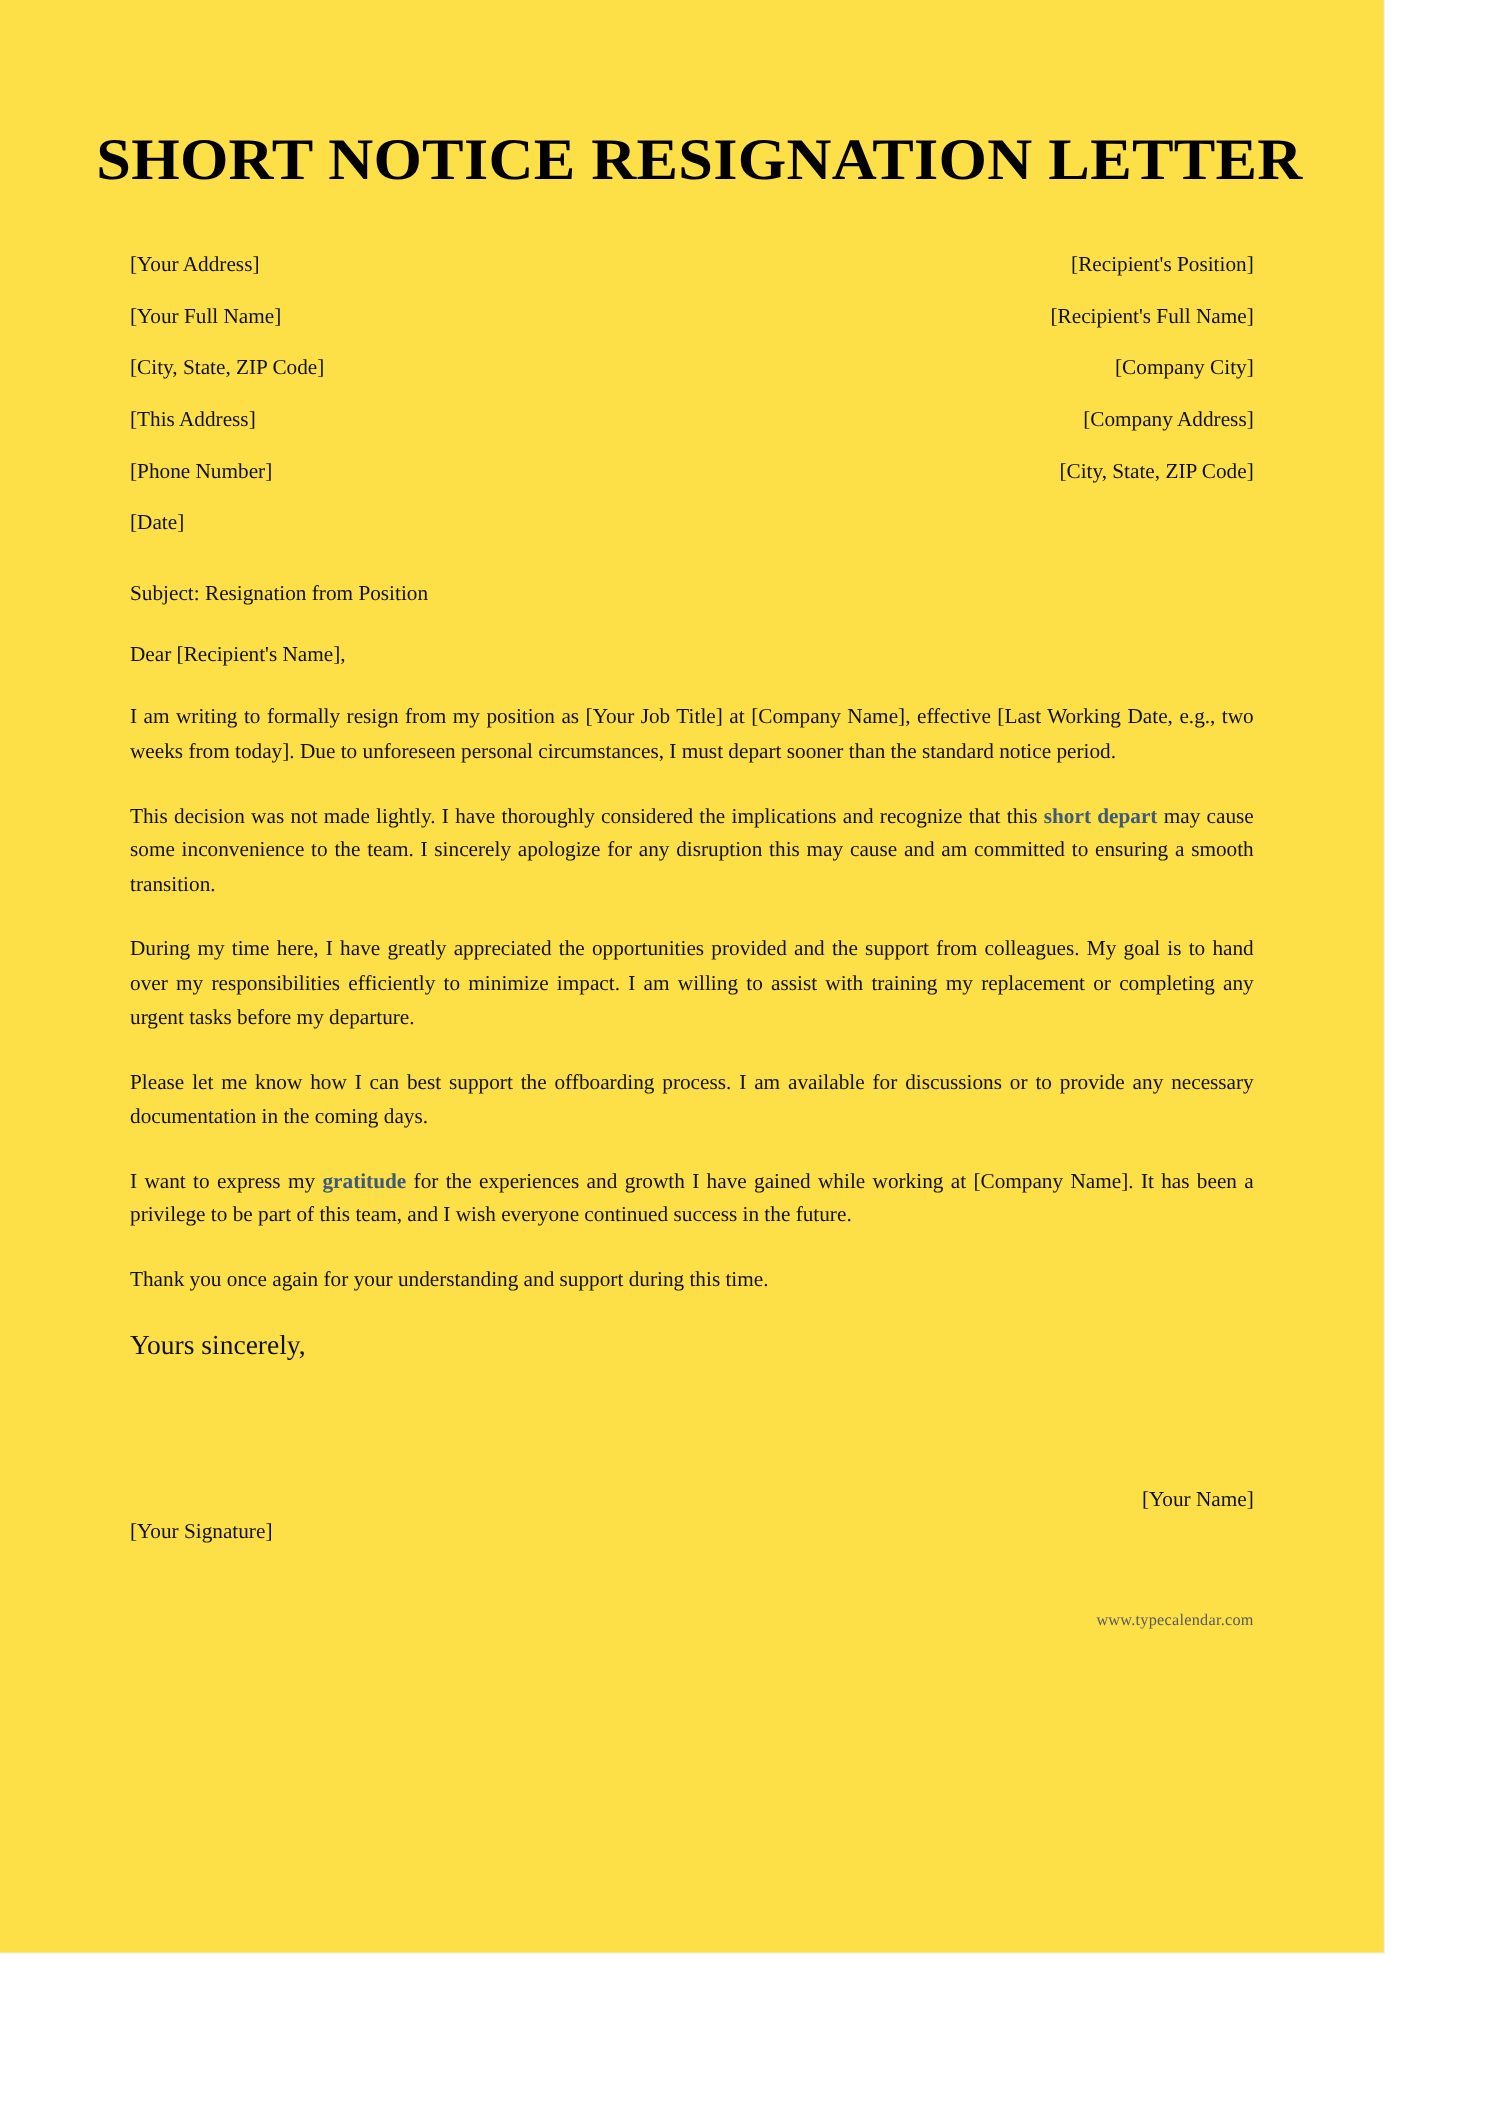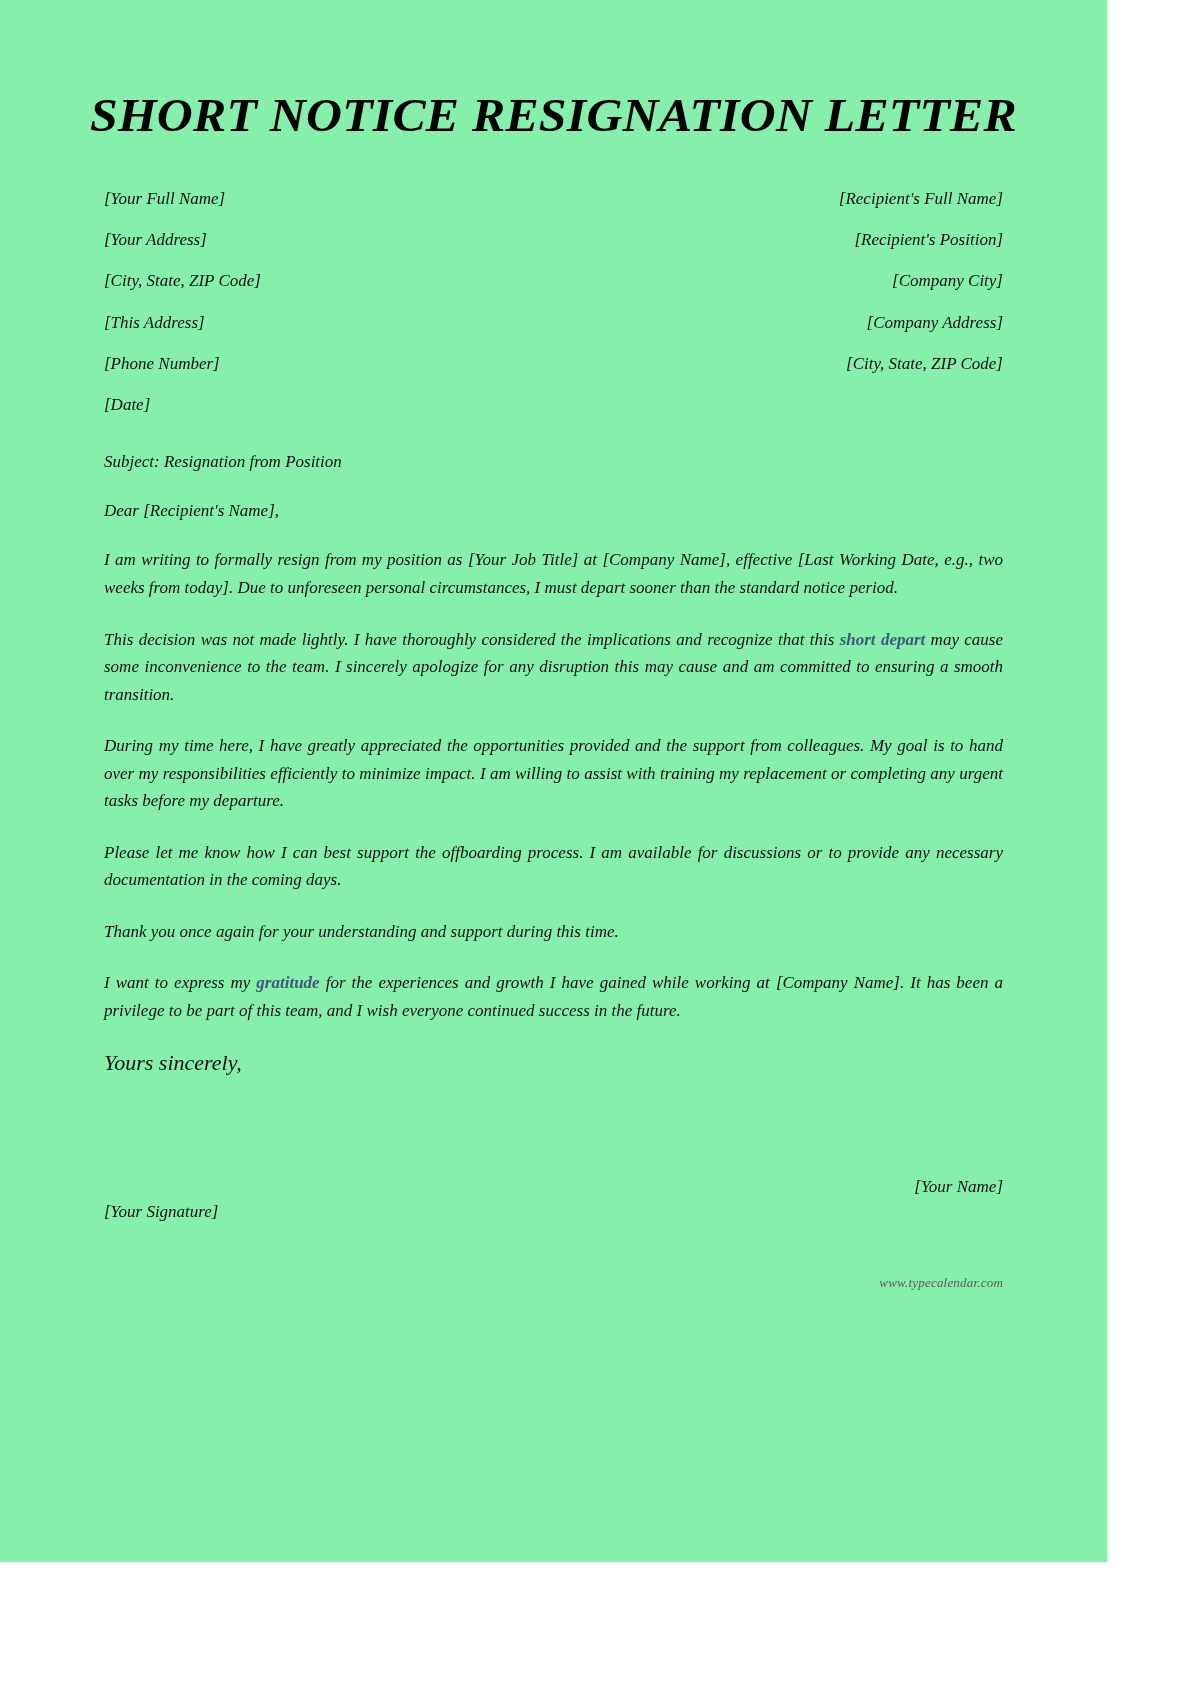--- a/index.html
+++ b/index.html
@@ -23,25 +23,24 @@
     box-sizing: border-box;
     padding: 0;
   }
 
   .sheet {
     position: absolute;
     left: 0;
     top: 0;
     width: 1107px;
     height: 1562px;
-    background: #86efac;
+    background: #fde047;
     box-shadow: 0 0 0 1px rgba(0,0,0,0.06);
     box-sizing: border-box;
-    padding: 4px 104px 0 104px;
-    font-style: italic;
+    padding: 17px 104px 0 104px;
   }
 
   .doc-title {
     margin: 0;
     padding-top: 86px;
     text-align: center;
     font-family: "Liberation Serif", "DejaVu Serif", serif;
     font-weight: 700;
     font-size: 47px;
     line-height: 1.08;
@@ -134,30 +133,30 @@
 <body>
 
 <div class="page">
   <div class="sheet">
 
     <h1 class="doc-title">SHORT NOTICE RESIGNATION LETTER</h1>
 
     <div class="address-block">
 
       <div class="addr-row">
+        <div class="addr-left">[Your Address]</div>
+        <div class="addr-right">[Recipient's Position]</div>
+      </div>
+
+      <div class="addr-row">
         <div class="addr-left">[Your Full Name]</div>
         <div class="addr-right">[Recipient's Full Name]</div>
       </div>
 
       <div class="addr-row">
-        <div class="addr-left">[Your Address]</div>
-        <div class="addr-right">[Recipient's Position]</div>
-      </div>
-
-      <div class="addr-row">
         <div class="addr-left">[City, State, ZIP Code]</div>
         <div class="addr-right">[Company City]</div>
       </div>
 
       <div class="addr-row">
         <div class="addr-left">[This Address]</div>
         <div class="addr-right">[Company Address]</div>
       </div>
 
       <div class="addr-row">
@@ -177,23 +176,23 @@
     <div class="salutation">Dear [Recipient's Name],</div>
 
     <p class="body-para">I am writing to formally resign from my position as [Your Job Title] at [Company Name], effective [Last Working Date, e.g., two weeks from today]. Due to unforeseen personal circumstances, I must depart sooner than the standard notice period.</p>
 
     <p class="body-para"><span>This decision was not made lightly. I have thoroughly considered the implications and recognize that this </span><span class="hl">short depart</span><span> may cause some inconvenience to the team. I sincerely apologize for any disruption this may cause and am committed to ensuring a smooth transition.</span></p>
 
     <p class="body-para">During my time here, I have greatly appreciated the opportunities provided and the support from colleagues. My goal is to hand over my responsibilities efficiently to minimize impact. I am willing to assist with training my replacement or completing any urgent tasks before my departure.</p>
 
     <p class="body-para">Please let me know how I can best support the offboarding process. I am available for discussions or to provide any necessary documentation in the coming days.</p>
 
+    <p class="body-para"><span>I want to express my </span><span class="hl">gratitude</span><span> for the experiences and growth I have gained while working at [Company Name]. It has been a privilege to be part of this team, and I wish everyone continued success in the future.</span></p>
+
     <p class="body-para">Thank you once again for your understanding and support during this time.</p>
-
-    <p class="body-para"><span>I want to express my </span><span class="hl">gratitude</span><span> for the experiences and growth I have gained while working at [Company Name]. It has been a privilege to be part of this team, and I wish everyone continued success in the future.</span></p>
 
     <div class="closing">Yours sincerely,</div>
 
     <div class="sign-gap"></div>
 
     <div class="sign-name">[Your Name]</div>
     <div class="sign-sig">[Your Signature]</div>
 
     <div class="footer-url">www.typecalendar.com</div>
 

